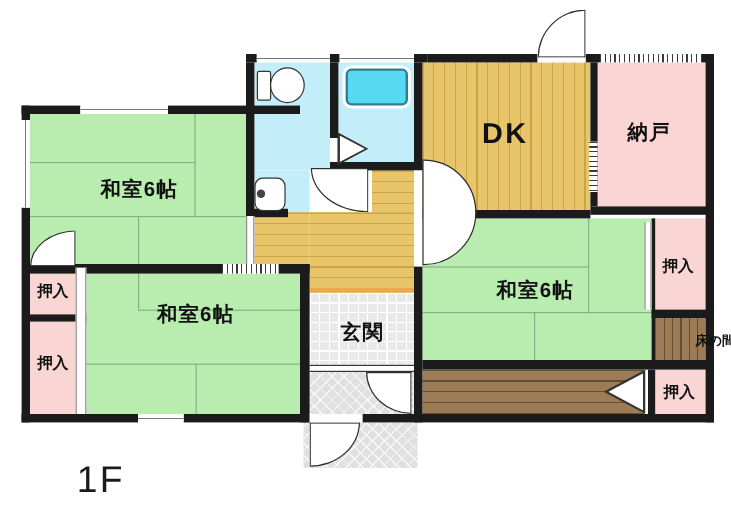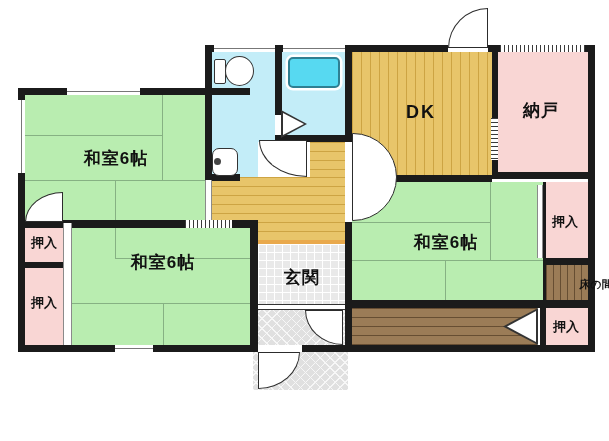--- a/index.html
+++ b/index.html
@@ -156,22 +156,23 @@
 
   <div class="abs fixture" style="left:214px;top:59px;width:12px;height:25px;border-radius:2px"></div>
   <div class="abs fixture" style="left:225px;top:56px;width:29px;height:30px;border-radius:50%"></div>
   <div class="abs fixture" style="left:212px;top:148px;width:26px;height:28px;border-radius:7px"></div>
   <div class="abs" style="left:214px;top:158px;width:7px;height:7px;background:#444;border-radius:50%;z-index:5"></div>
   <div class="abs" style="left:288px;top:57px;width:52px;height:31px;background:var(--tub-cyan);border:2px solid #2e7f92;border-radius:5px;box-shadow:0 0 0 2.5px #ffffff;z-index:4"></div>
 
   <div class="lbl" style="left:116px;top:158px;font-size:17px">和室6帖</div>
   <div class="lbl" style="left:163px;top:262px;font-size:17px">和室6帖</div>
   <div class="lbl" style="left:446px;top:242px;font-size:17px">和室6帖</div>
-  <div class="lbl" style="left:421px;top:112px;font-size:18px;letter-spacing:2px">DK</div>
+  <div class="lbl" style="left:421px;top:112px;font-size:24px;letter-spacing:2px">DK</div>
   <div class="lbl" style="left:541px;top:110px;font-size:17px">納戸</div>
   <div class="lbl" style="left:302px;top:277px;font-size:17px">玄関</div>
   <div class="lbl" style="left:44px;top:243px;font-size:13px;letter-spacing:0">押入</div>
   <div class="lbl" style="left:44px;top:303px;font-size:13px;letter-spacing:0">押入</div>
   <div class="lbl" style="left:565px;top:222px;font-size:13px;letter-spacing:0">押入</div>
   <div class="lbl" style="left:566px;top:327px;font-size:13px;letter-spacing:0">押入</div>
   <div class="lbl" style="left:596px;top:284px;font-size:11px;letter-spacing:0">床の間</div>
+  <div class="lbl" style="left:84px;top:400px;font-size:31px;font-weight:normal;letter-spacing:2px;color:#1a1a1a">1F</div>
 
 </div>
 
 </body></html>

